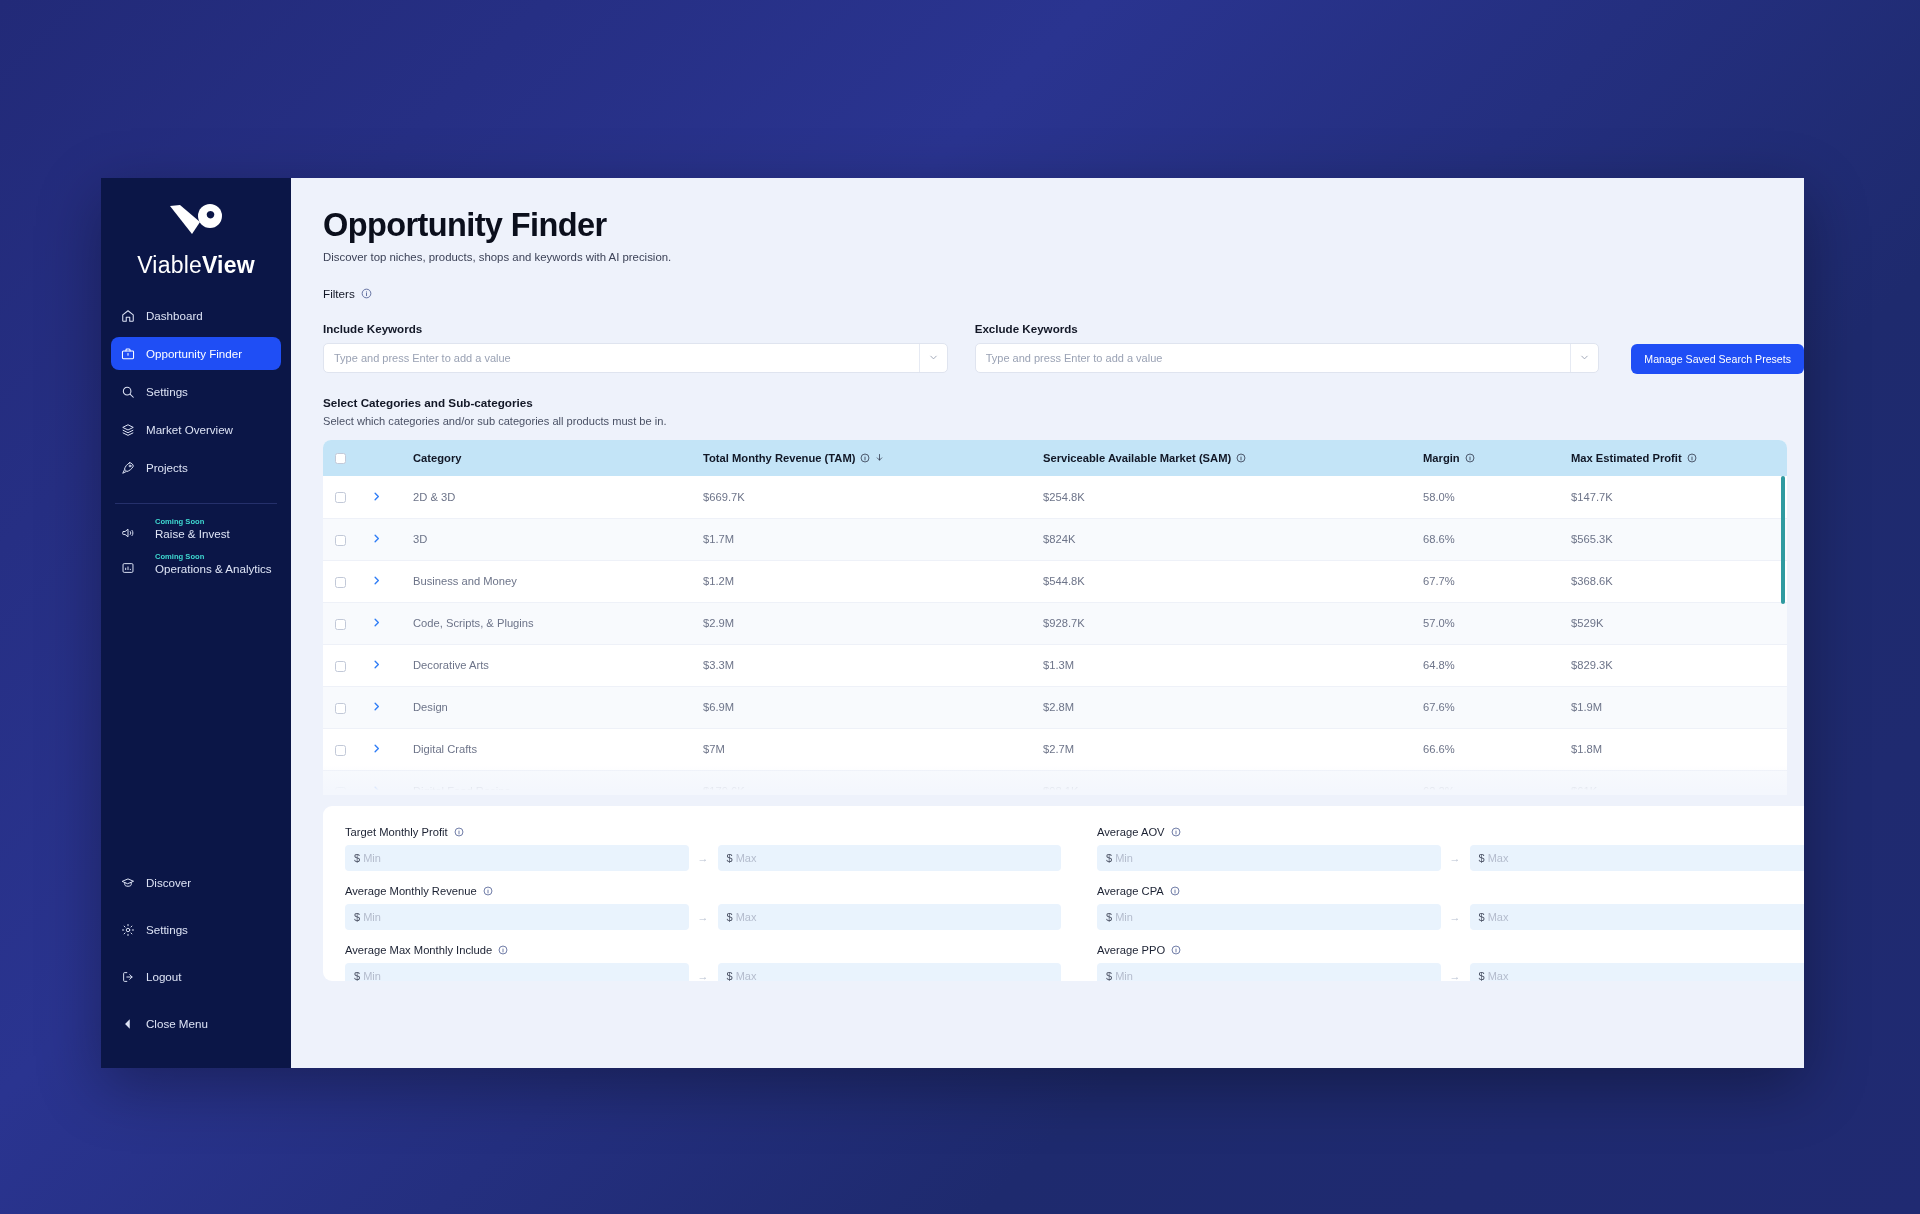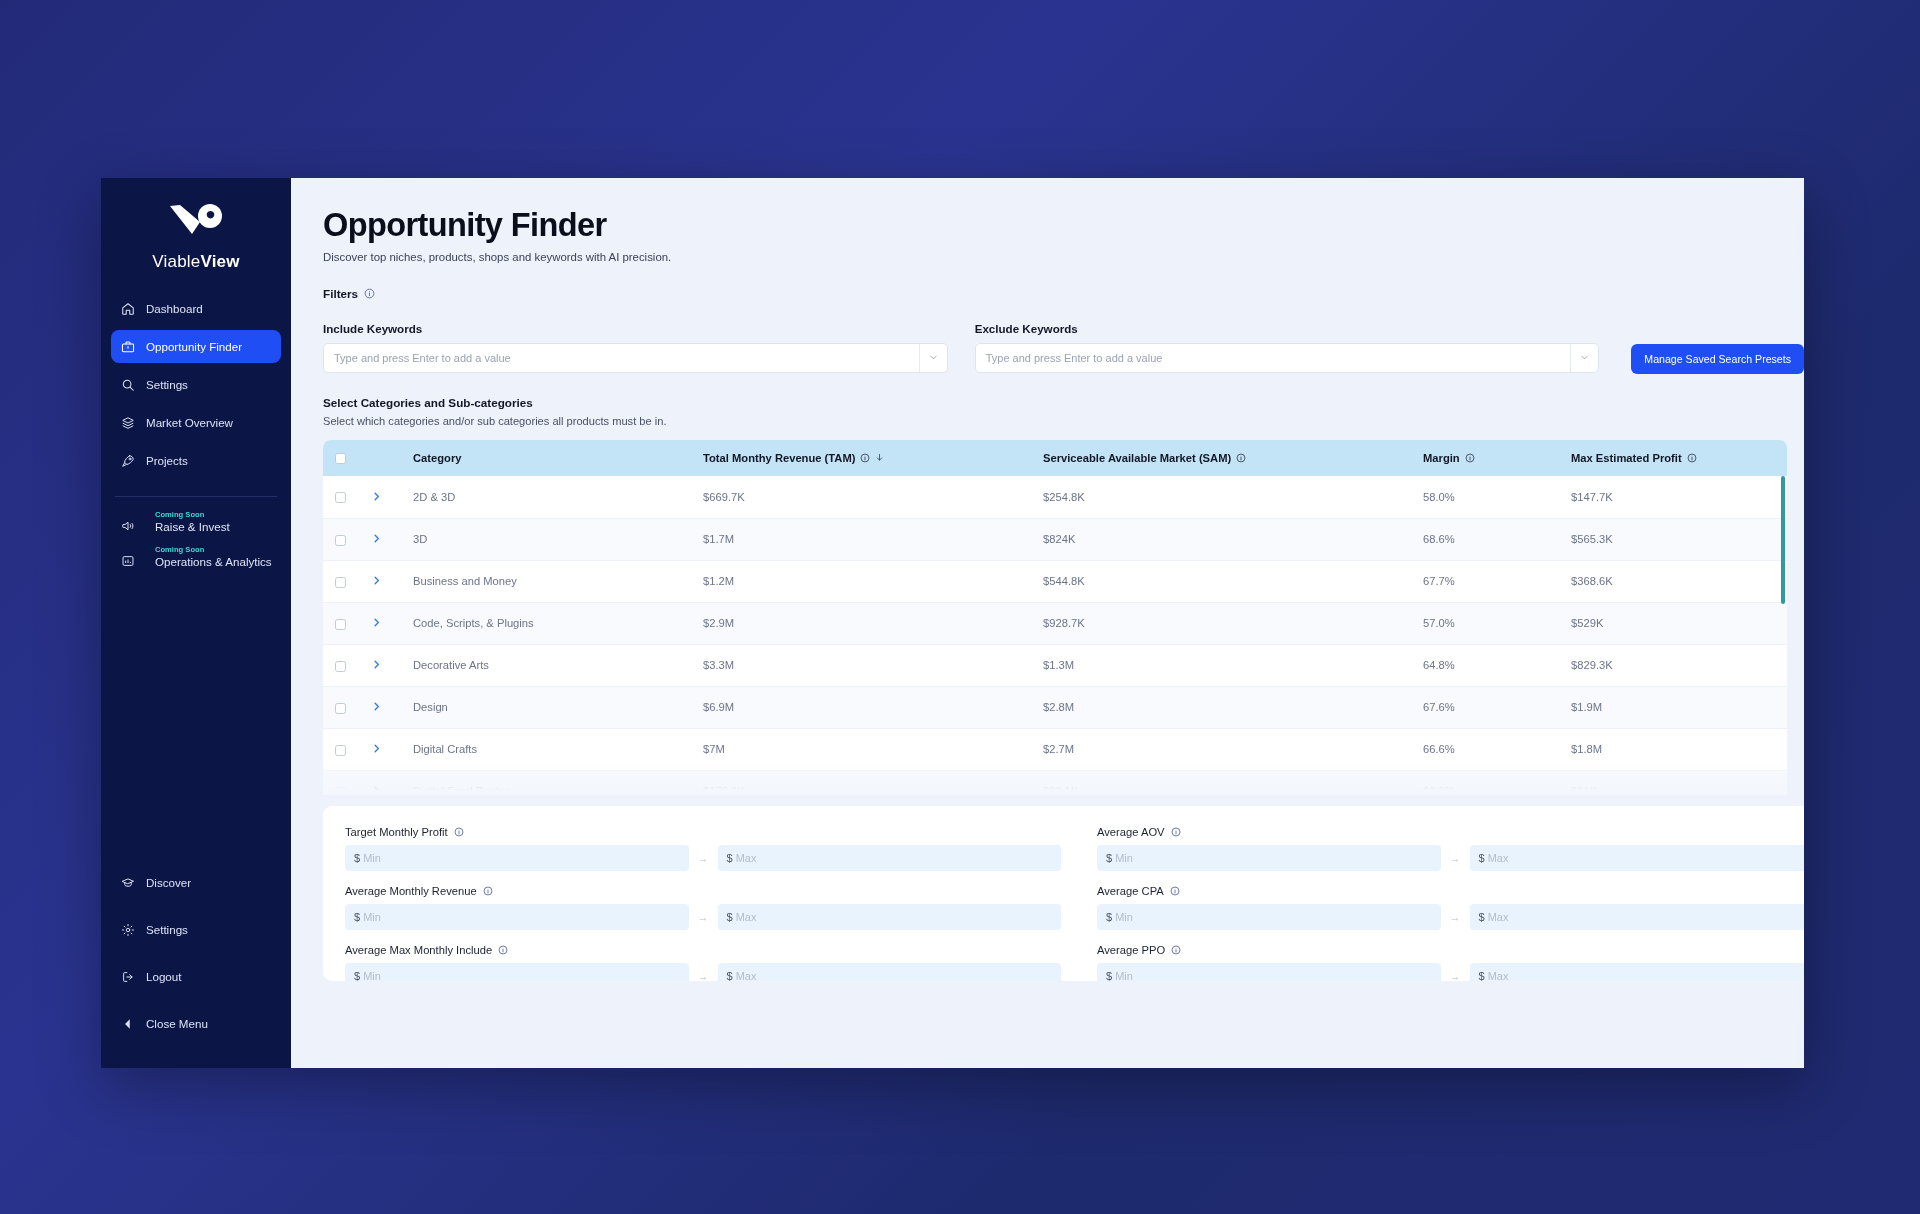--- a/index.html
+++ b/index.html
@@ -26,21 +26,21 @@
     width: 190px;
     background: #0b1647;
     color: #e8ecf8;
     display: flex;
     flex-direction: column;
     flex: 0 0 190px;
     position: relative;
   }
   .logo-wrap { padding: 22px 0 14px; text-align: center; }
   .logo-mark { display: block; margin: 0 auto 8px; }
-  .logo-text { font-size: 17px; letter-spacing: .2px; color: #fff; }
+  .logo-text { font-size: 23px; letter-spacing: .2px; color: #fff; }
   .logo-text .bold { font-weight: 700; }
   .nav { padding: 6px 10px 0; }
   .nav-item {
     display: flex; align-items: center; gap: 11px;
     height: 33px; padding: 0 10px;
     border-radius: 8px;
     font-size: 11.6px; color: #dde3f5;
     margin-bottom: 5px;
     cursor: pointer;
     white-space: nowrap;
@@ -66,21 +66,21 @@
   .main {
     flex: 1 1 auto;
     background: #eef2fb;
     padding: 30px 0 0 32px;
     overflow: hidden;
     position: relative;
   }
   .page-title { font-size: 32.5px; font-weight: 700; color: #0b0f1c; letter-spacing: -0.6px; line-height: 1.1; }
   .page-sub { font-size: 11.4px; color: #3c4257; margin-top: 7px; }
   .filters-head { display:flex; align-items:center; gap:6px; margin-top: 24px; }
-  .filters-head .lbl { font-size: 11.7px; font-weight: 700; color: #121726; }
+  .filters-head .lbl { font-size: 11.7px; font-weight: 400; color: #121726; }
   .chips { display: flex; gap: 9px; margin-top: 11px; }
   .chip {
     padding: 6px 15px; border-radius: 999px;
     font-size: 11.2px; color: #1d2233;
     cursor: pointer; white-space: nowrap;
   }
   .kw-row { display: flex; gap: 0; margin-top: 22px; align-items: flex-start; }
   .kw-col { width: 640px; }
   .kw-col.second { margin-left: 27px; }
   .kw-label { font-size: 11.6px; font-weight: 700; color: #121726; margin-bottom: 8px; }

